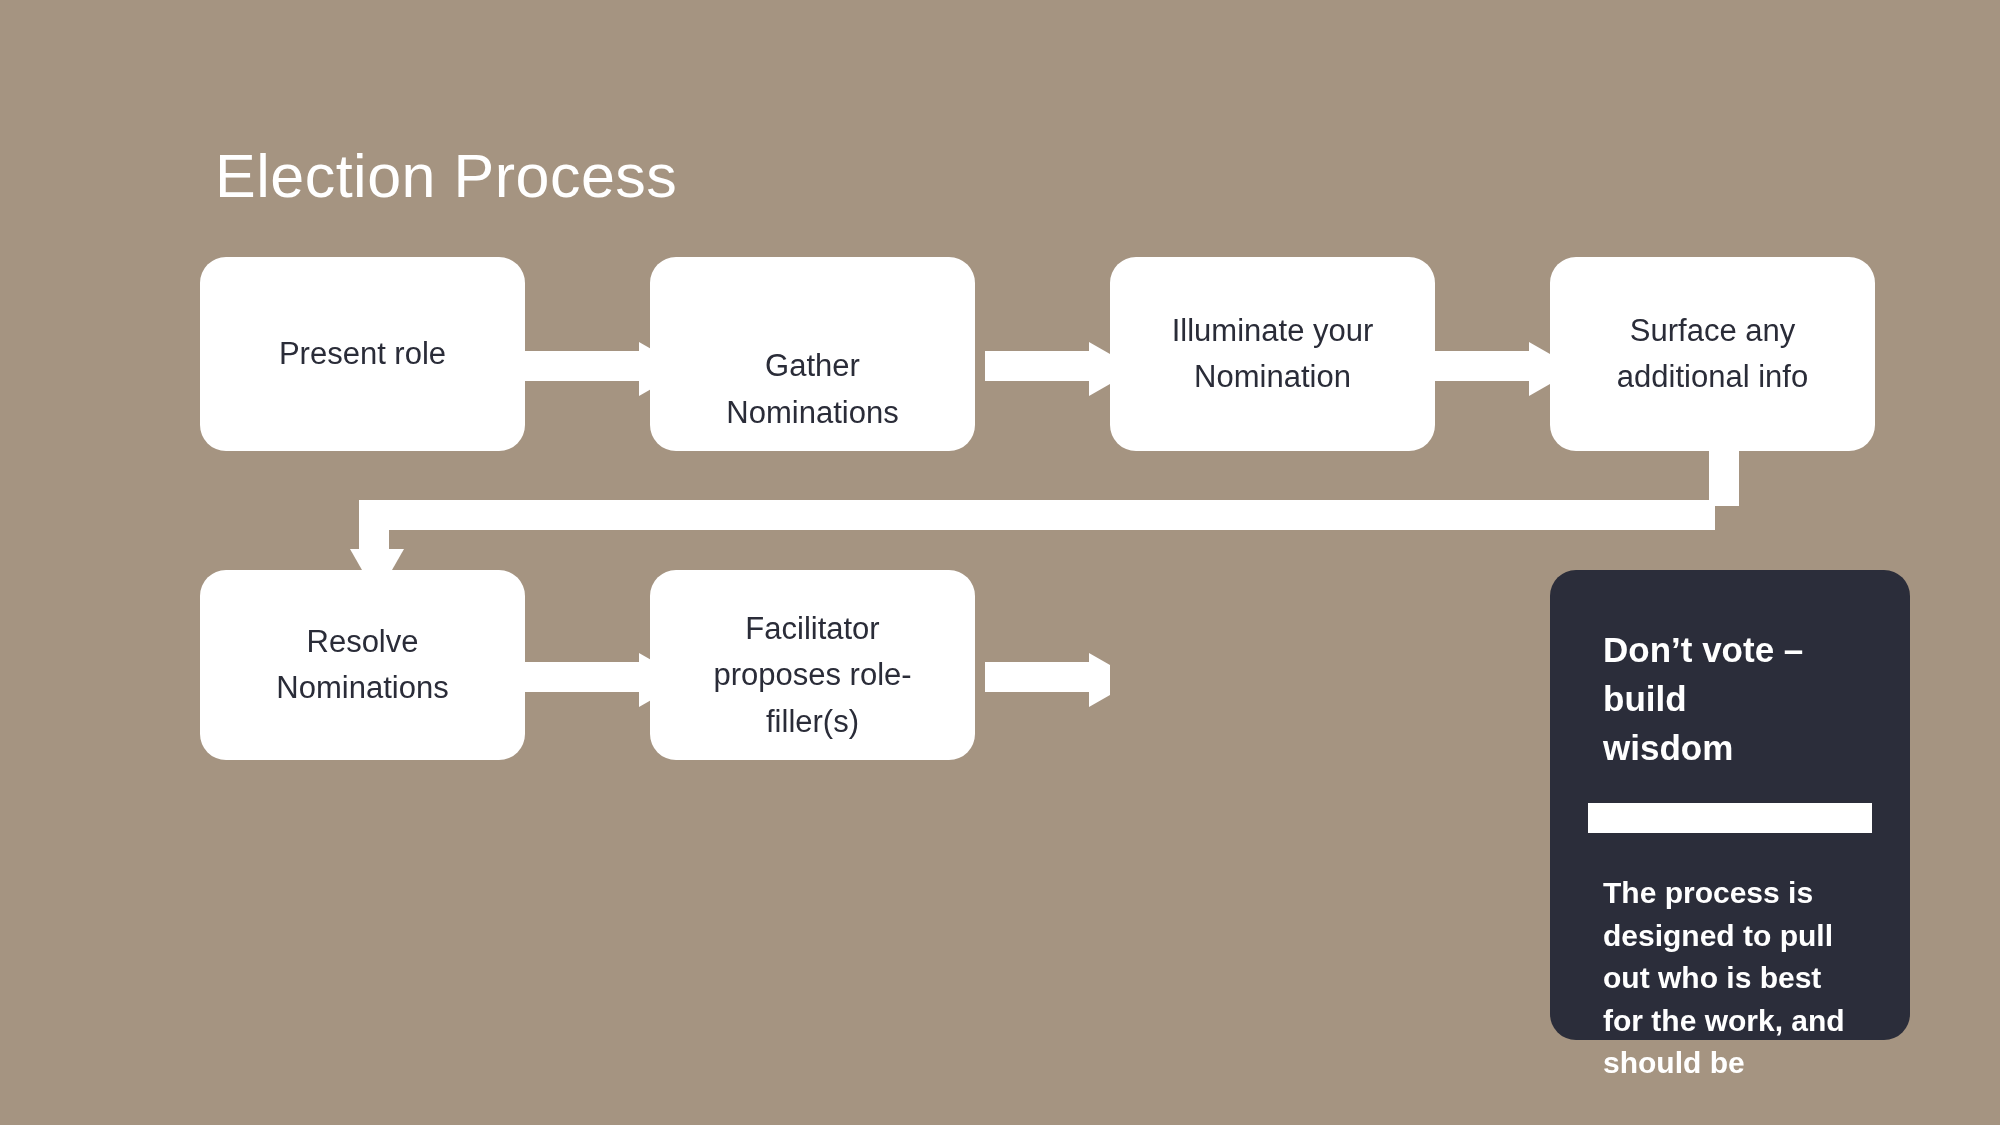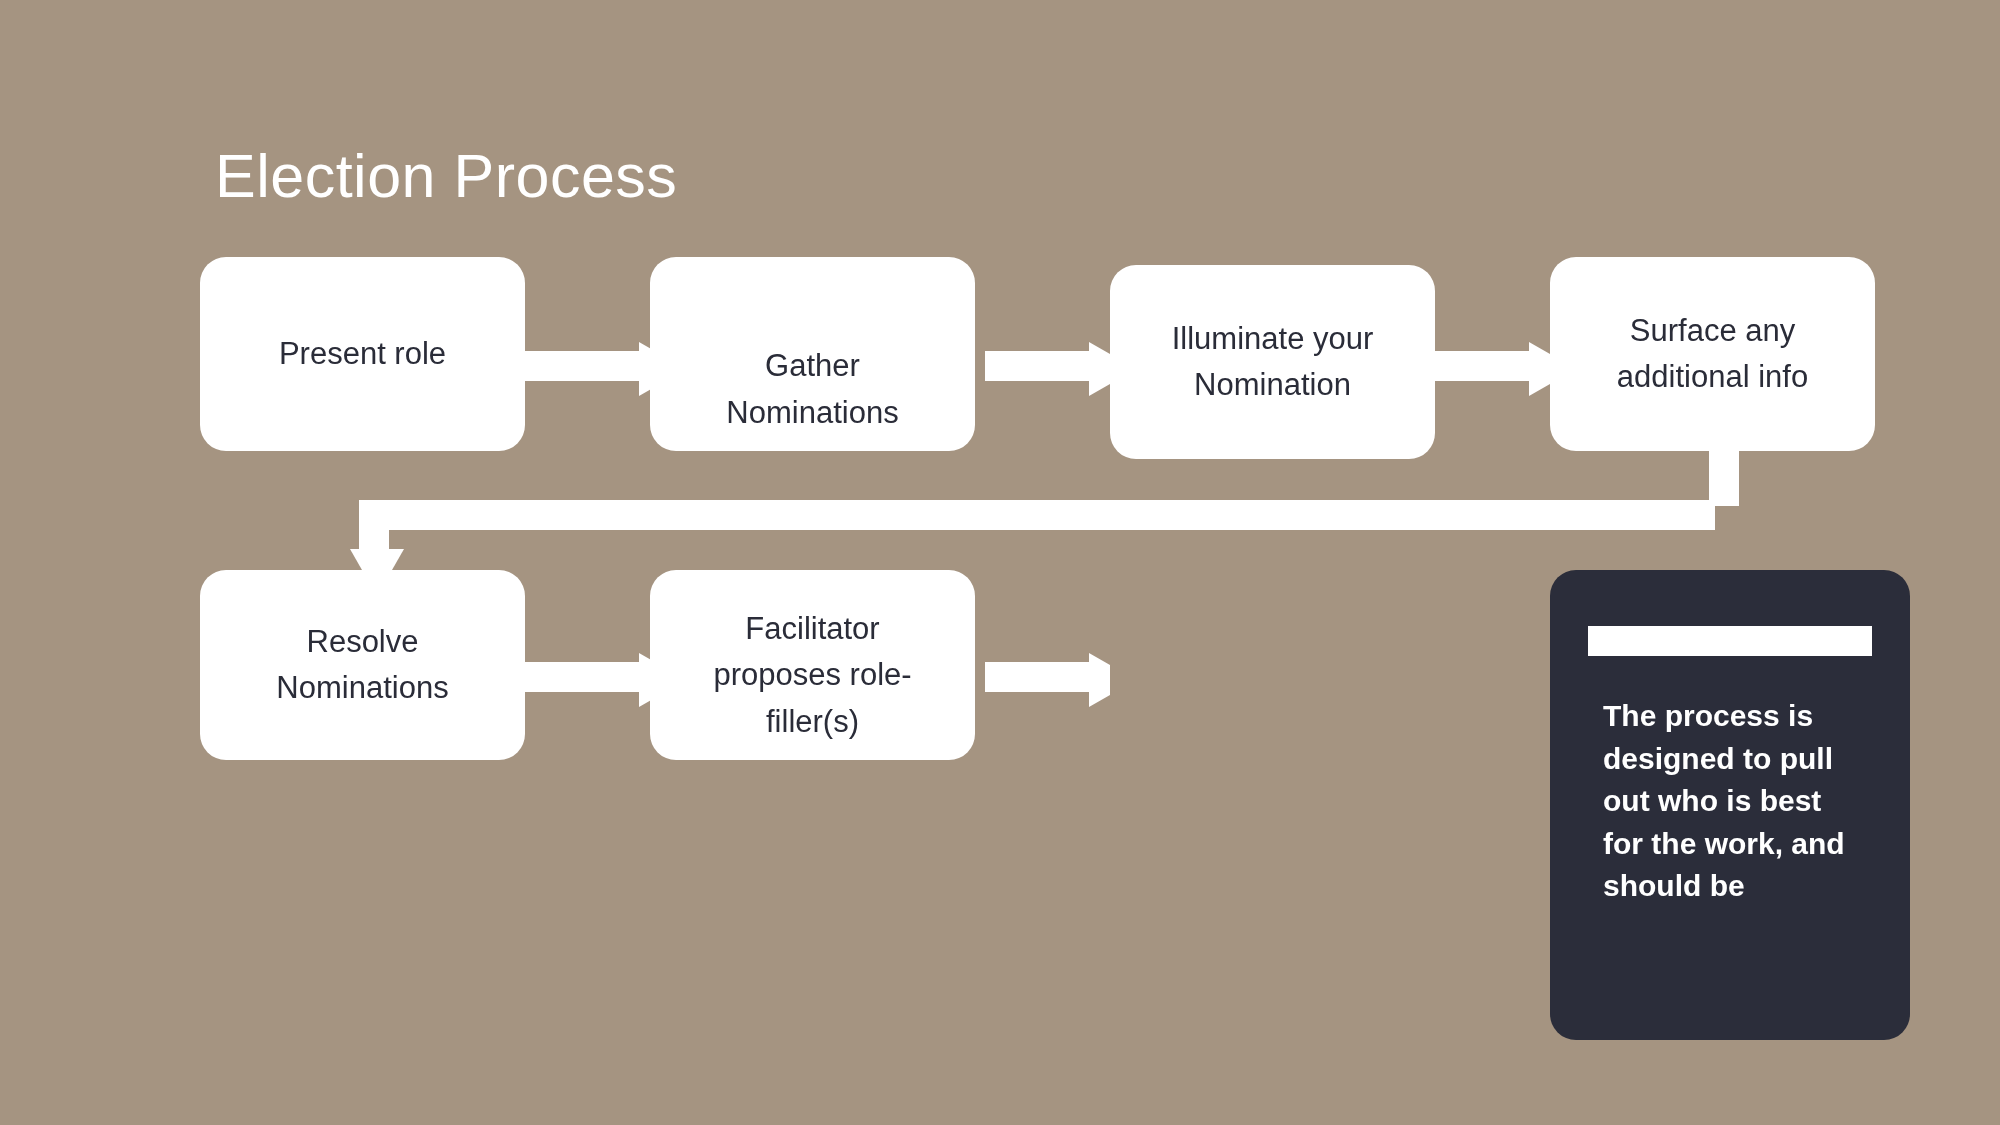--- a/index.html
+++ b/index.html
@@ -37,21 +37,21 @@
     text-align: center;
     color: var(--node-text, #2a2c38);
     font-size: 31px;
     line-height: 1.5;
     padding: 0 36px;
   }
   .row1 { top: 227px; height: 194px; }
   .row2 { top: 540px; height: 190px; }
   .col1 { left: 170px; }
   .col2 { left: 620px; align-items: flex-end; }
-  .col3 { left: 1080px; margin-top: 8px; }
+  .col3 { left: 1080px; }
   .col4 { left: 1520px; }
 
   
   .cline {
     position: absolute;
     background: var(--connector, #ffffff);
   }
   .head-right {
     position: absolute;
     width: 0; height: 0;
@@ -138,17 +138,18 @@
   <div class="cline" style="left:329px; top:470px; width:6px; height:50px;"></div>
   <div class="head-down" style="left:320px; top:519px;"></div>
 
   <div class="cline" style="left:495px; top:632px; width:117px; height:6px;"></div>
   <div class="head-right" style="left:609px; top:623px;"></div>
 
   <div class="cline" style="left:955px; top:632px; width:107px; height:6px;"></div>
   <div class="head-right" style="left:1059px; top:623px;"></div>
 
   <div class="callout">
+    <div class="callout-title">Don’t vote – build wisdom</div>
     <div class="callout-divider"></div>
     <div class="callout-body">The process is designed to pull out who is best for the work, and should be</div>
   </div>
 
 </div>
 
 </body></html>

